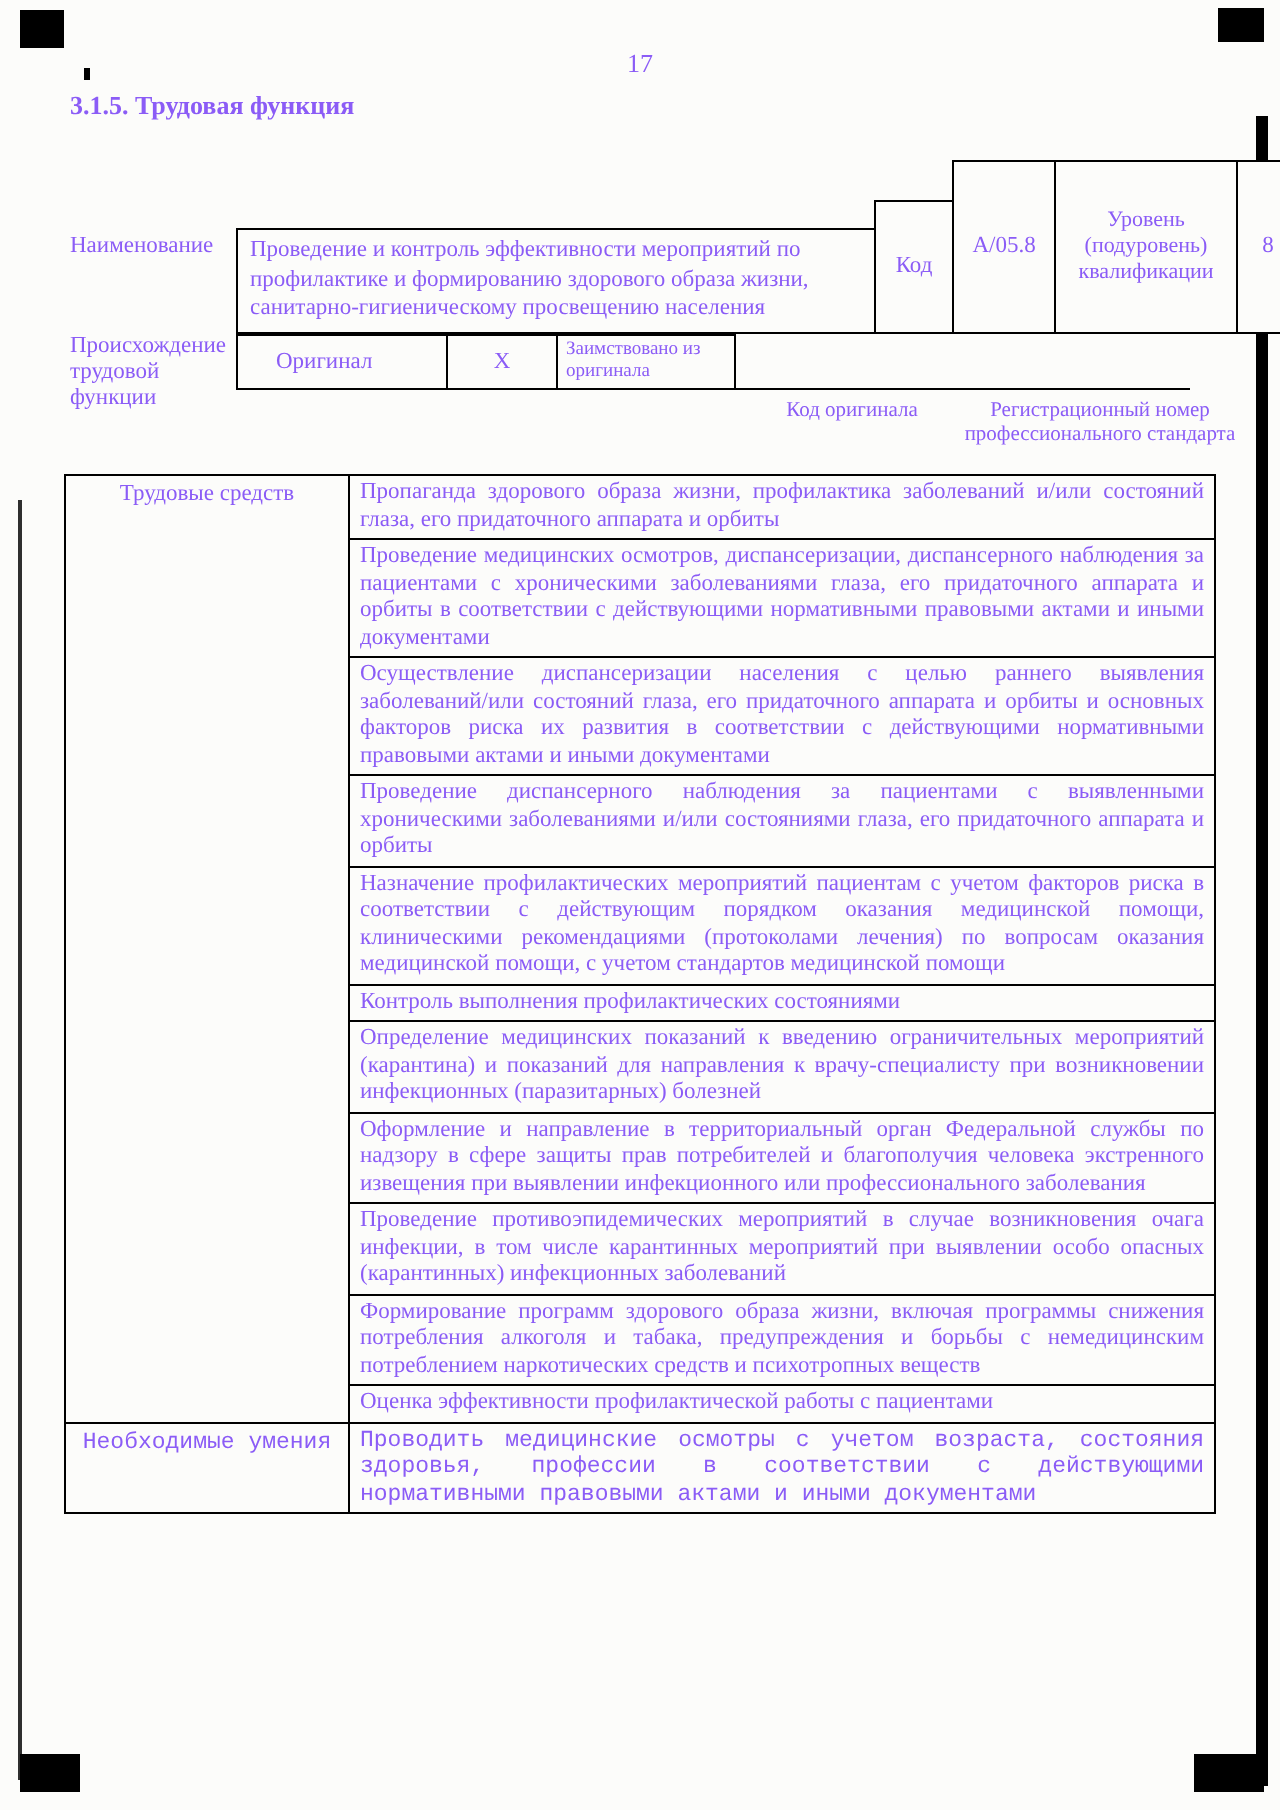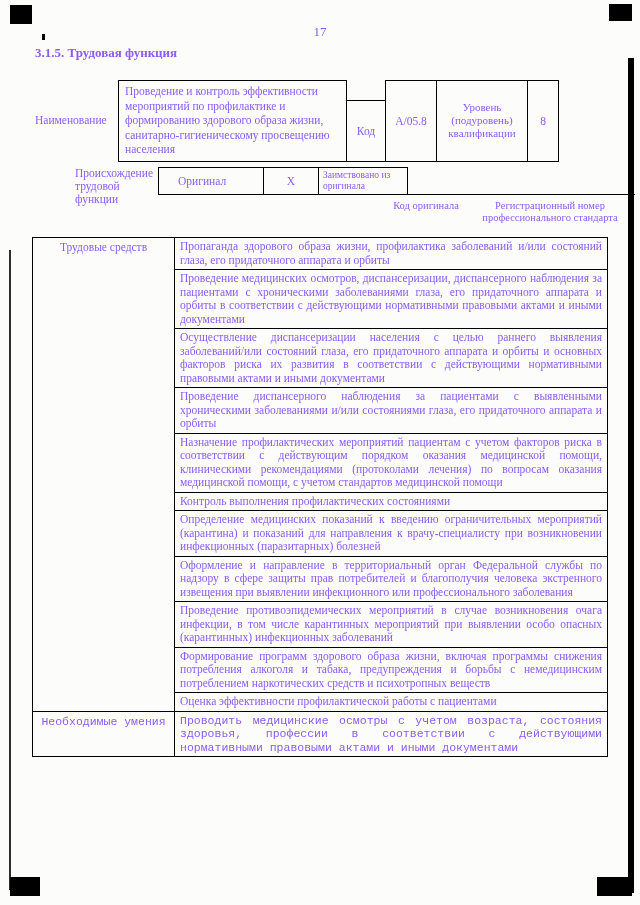--- a/index.html
+++ b/index.html
@@ -24,29 +24,29 @@
     position: absolute; top: 45px; left: 35px;
     font-weight: bold; font-size: 13px;
   }
 
   
   .name-block { position: absolute; left: 35px; top: 80px; display: flex; align-items: center; }
   .side-label { width: 83px; font-size: 11.5px; line-height: 13px; flex-shrink: 0; }
   .cells { display: flex; align-items: stretch; }
   .cell { border: 1px solid #000; font-size: 11.5px; padding: 2px 4px; background: #fcfcfa; }
   .cell + .cell { margin-left: -1px; }
-  .name-cell { width: 229px; line-height: 14.6px; padding: 3px 6px 4px 6px; }
+  .name-cell { width: 320px; line-height: 14.6px; padding: 3px 6px 4px 6px; margin-top: 34px; }
   .code-label-cell  { width: 40px; display: flex; align-items: center; justify-content: center; margin-top: 20px; }
   .code-value-cell  { width: 52px; display: flex; align-items: center; justify-content: center; }
   .level-label-cell { width: 92px; display: flex; align-items: center; justify-content: center;
                       text-align: center; font-size: 11px; line-height: 13px; }
   .level-value-cell { width: 32px; display: flex; align-items: center; justify-content: center; }
 
   
-  .origin-block { position: absolute; left: 35px; top: 167px; display: flex; align-items: flex-start; margin-left: 40px; }
+  .origin-block { position: absolute; left: 35px; top: 167px; display: flex; align-items: flex-start; }
   .origin-cells { display: flex; align-items: stretch; height: 28px; }
   .orig-cell { width: 106px; display: flex; align-items: center; padding-left: 19px; }
   .mark-cell { width: 56px; display: flex; align-items: center; justify-content: center; }
   .borrowed-cell { width: 90px; font-size: 9.5px; line-height: 11px; display: flex; align-items: center; }
   .ext { width: 228px; border-bottom: 1px solid #000; margin-left: -1px; }
   .code-orig {
     position: absolute; left: 378px; top: 200px; width: 96px;
     text-align: center; font-size: 10.5px; line-height: 12px;
   }
   .reg-num {

